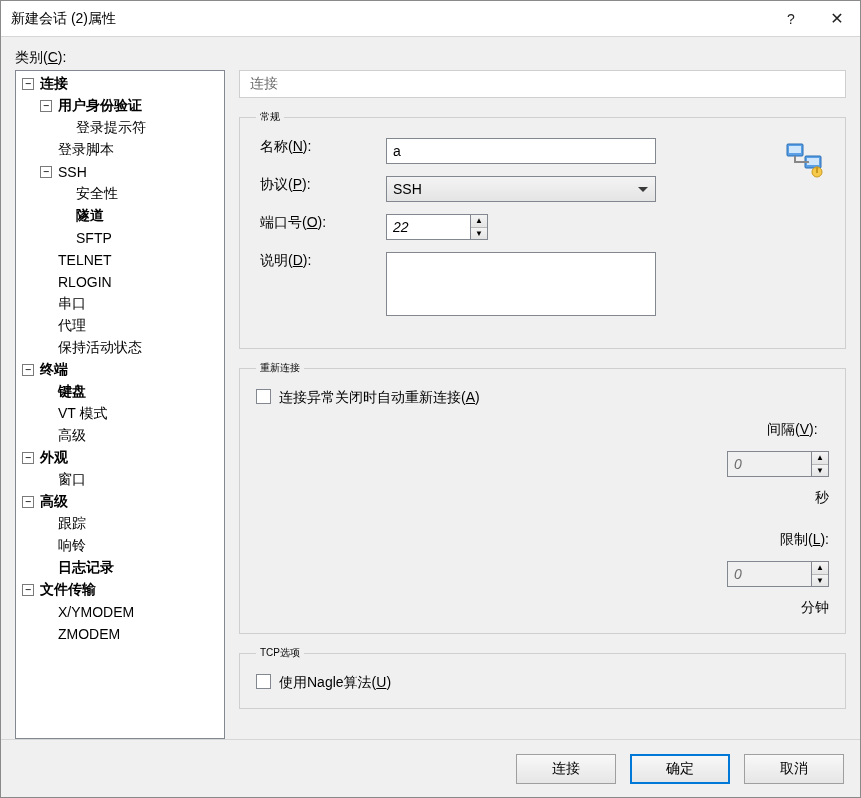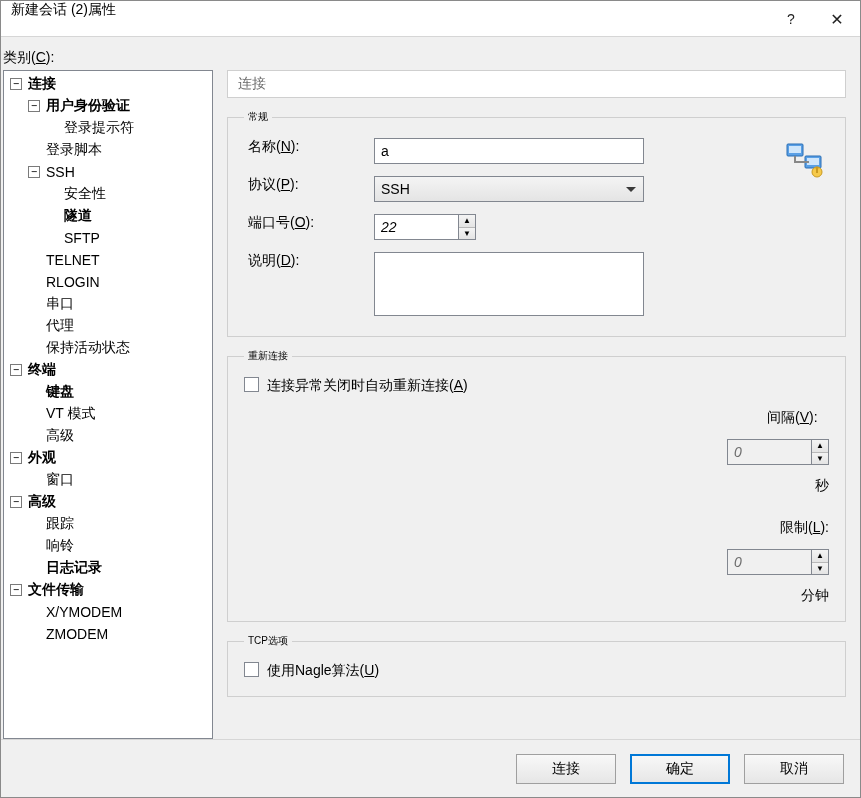--- a/index.html
+++ b/index.html
@@ -15,35 +15,35 @@
   .window {
     width: 861px; height: 798px;
     border: 1px solid #8a8a8a;
     background: #f0f0f0;
     display: flex; flex-direction: column;
   }
   .titlebar {
     height: 36px;
     background: #fff;
     border-bottom: 1px solid #d6d6d6;
-    display: flex; 
+    display: flex; align-items: center;
     padding-left: 10px;
   }
   .titlebar .title { flex: 1; font-size: 14px; }
   .titlebar .btn {
     width: 46px; height: 36px;
     display: flex; align-items: center; justify-content: center;
     font-family: "Segoe UI Symbol", sans-serif;
     font-size: 14px; color: #222;
   }
   .titlebar .btn.close { font-size: 16px; }
 
   .body {
     flex: 1; display: flex; flex-direction: column;
-    padding: 12px 14px 0 2px;
+    padding: 12px 14px 0 14px;
   }
   .category-label { margin-bottom: 3px; }
   .content-row { flex: 1; display: flex; gap: 14px; min-height: 0; }
 
   .treewrap {
     width: 210px;
     border: 1px solid #828790;
     background: #fff;
     overflow: auto;
   }
@@ -89,21 +89,21 @@
   }
   fieldset.group > legend {
     padding: 0 4px;
     font-size: 10px;
   }
 
   .form-row {
     display: flex; align-items: flex-start;
     margin-bottom: 12px;
   }
-  .form-row:last-child { margin-bottom: 4px; }
+  .form-row:last-child { margin-bottom: 16px; }
   .form-row.top { align-items: flex-start; }
   .form-row .flabel {
     width: 130px;
     padding-left: 4px;
   }
   .u { text-decoration: underline; }
 
   input[type=text], textarea, select {
     font: inherit;
     border: 1px solid #828790;

